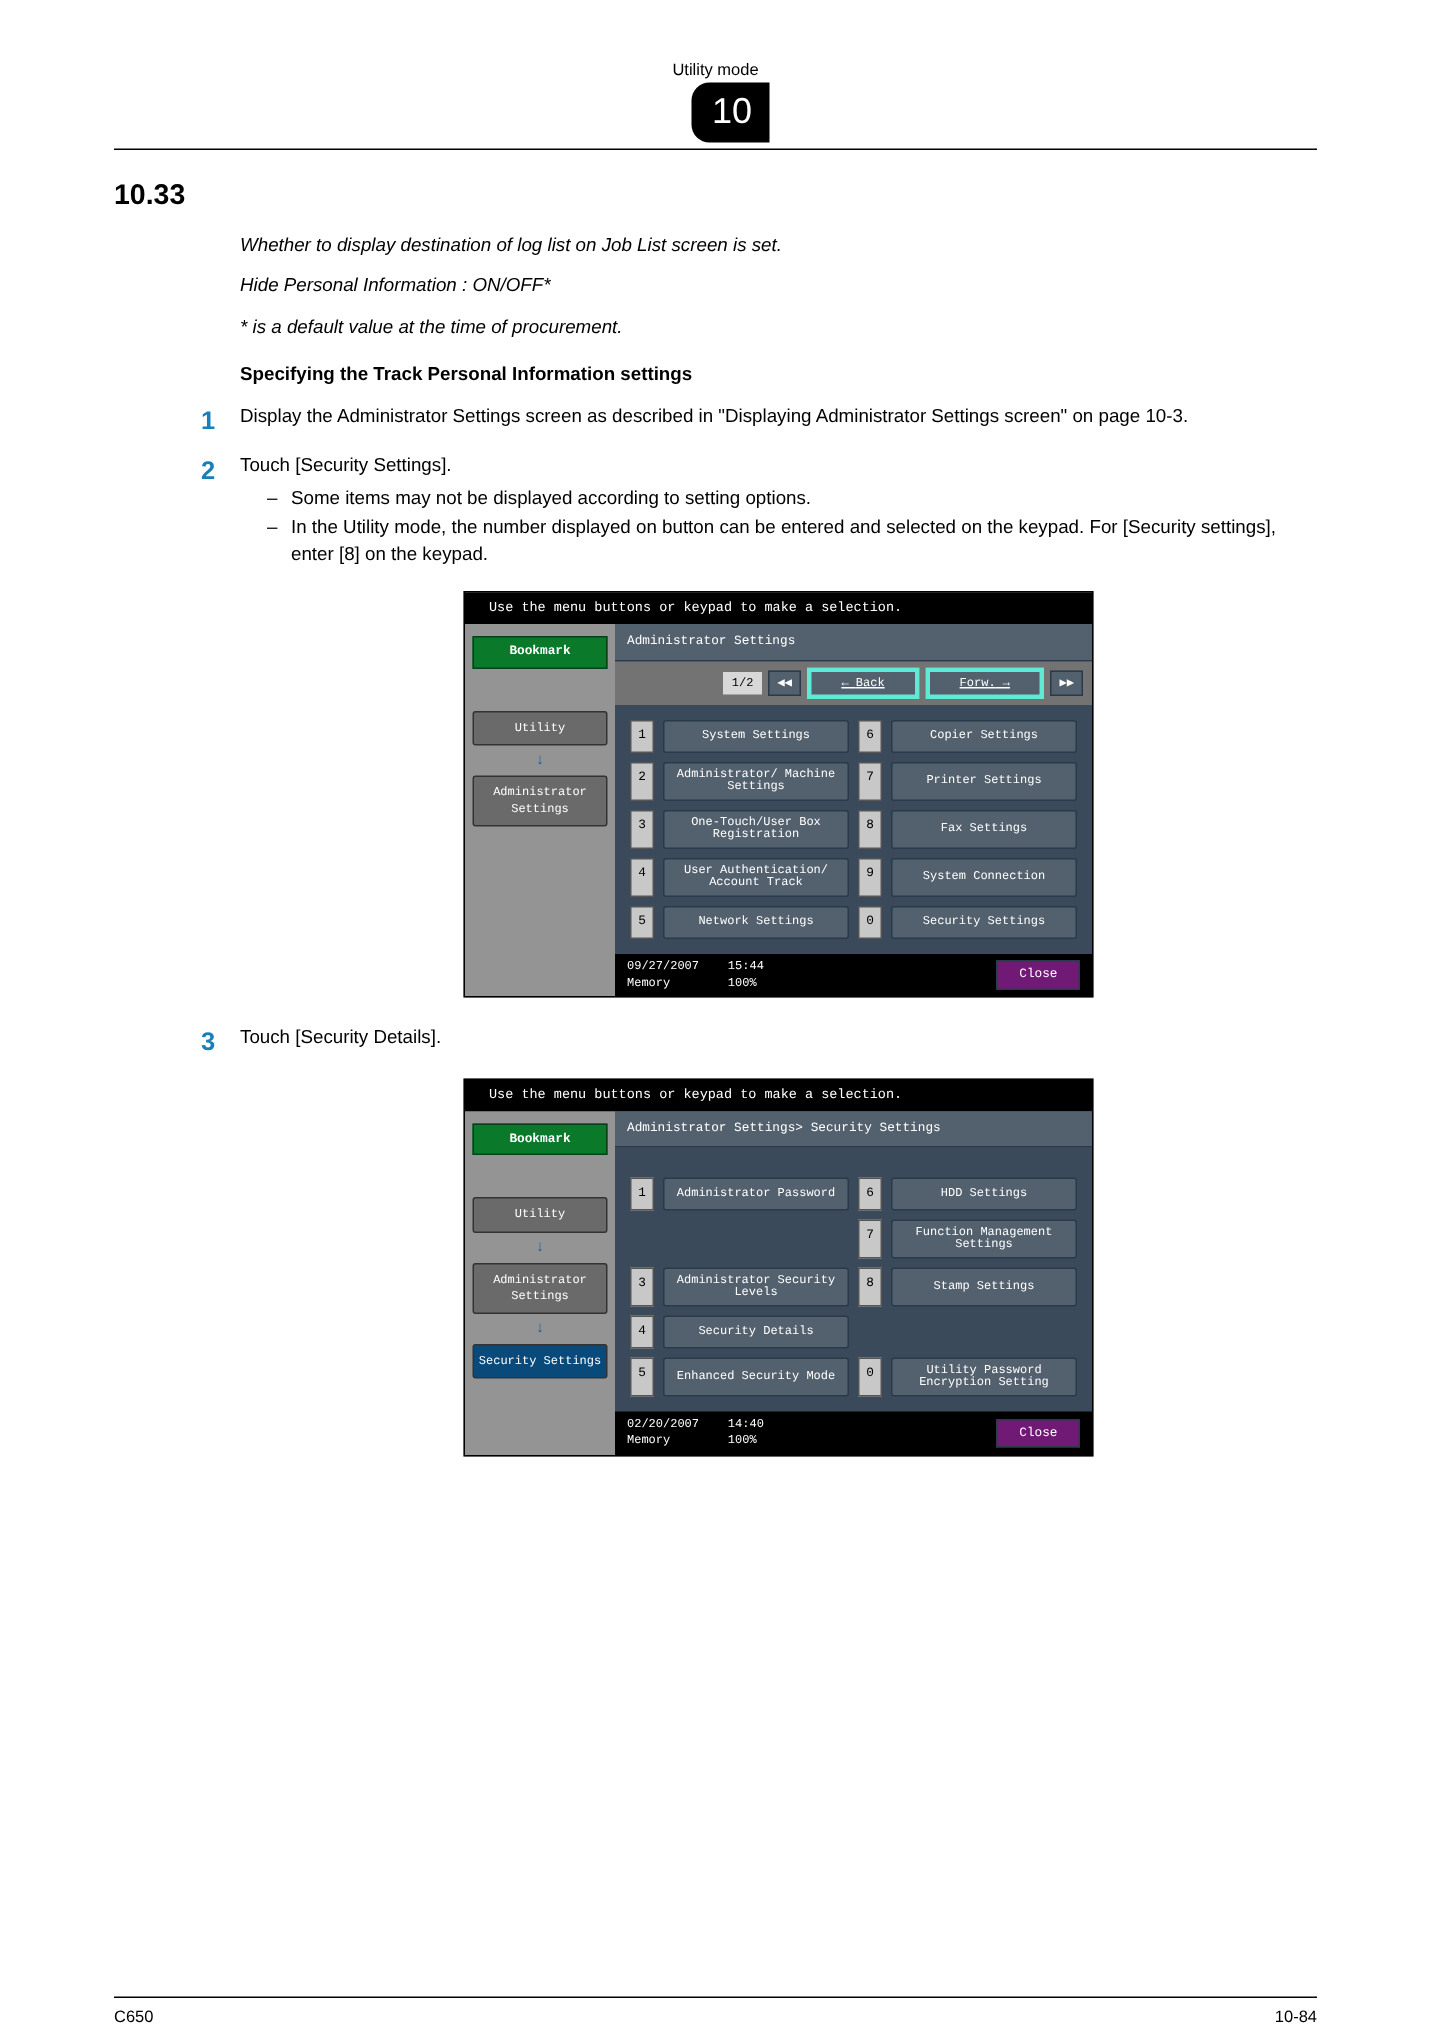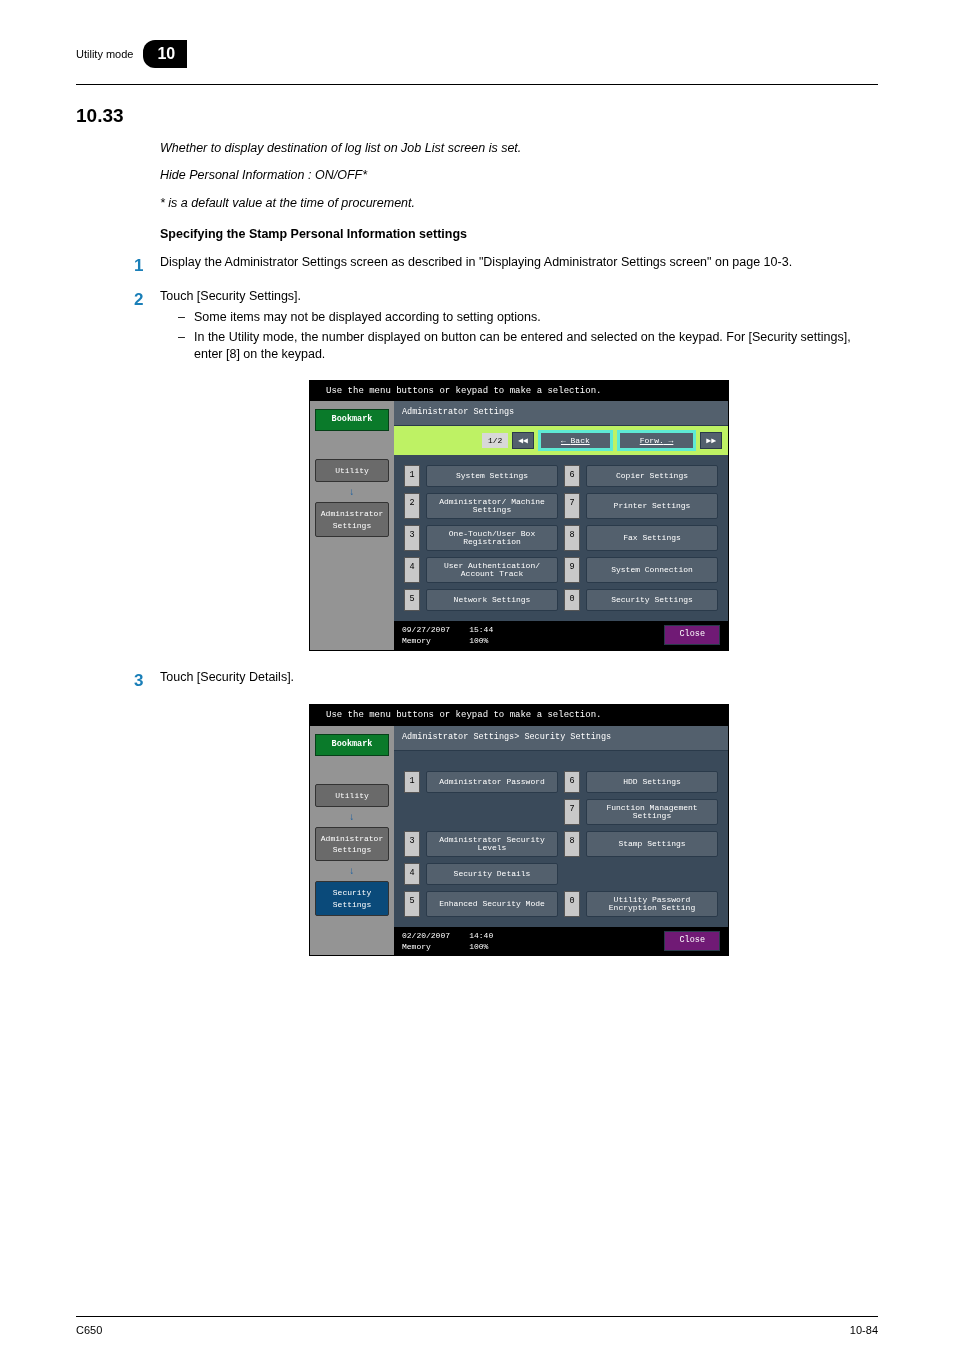--- a/index.html
+++ b/index.html
@@ -6,54 +6,54 @@
     body {
       font-family: Arial, Helvetica, sans-serif;
       background: #fff;
       width: 954px;
       margin: 0 auto;
       padding: 40px 76px 40px 76px;
       color: #000;
       font-size: 13px;
       line-height: 1.4;
     }
-    .header-row { display: flex; align-items: center; margin-bottom: 16px; }
+    .header-row { display: flex; justify-content: space-between; align-items: center; margin-bottom: 4px; flex-direction: column; }
     .header-text { font-size: 11px; }
     .chapter-bubble {
-      background: #000; color: #fff; font-weight: bold;
+      background: #000; color: #fff; font-weight: normal;
       padding: 3px 12px 3px 14px; border-radius: 12px 0 0 12px;
-      font-size: 16px; position: relative; right: -10px;
+      font-size: 24px; position: relative; right: -10px;
     }
     .hr { border-top: 1px solid #000; margin-bottom: 18px; }
     .section-row { display: flex; align-items: flex-start; margin-bottom: 10px; }
     .section-num { font-size: 19px; font-weight: bold; width: 84px; flex-shrink: 0; }
     .section-title { font-size: 19px; font-weight: bold; }
     .content { margin-left: 84px; }
     .para { margin-bottom: 10px; font-size: 12.5px; font-style: italic; }
     .subheading { font-weight: bold; margin: 14px 0 10px 0; font-size: 12.5px; }
     .step-row { display: flex; align-items: flex-start; margin-bottom: 10px; }
     .step-num { color: #1a7fb8; font-weight: bold; font-size: 17px; width: 26px; flex-shrink: 0; margin-left: -26px; }
     .step-text { font-size: 12.5px; }
     .sub-list { margin: 4px 0 4px 18px; font-size: 12.5px; }
     .sub-item { display: flex; margin-bottom: 2px; }
     .dash { width: 16px; flex-shrink: 0; }
     .screenshot-wrap { display: flex; justify-content: center; margin: 12px 0 18px 0; }
 
     
     .panel { width: 420px; background: #949494; font-family: 'Courier New', monospace; font-size: 8.5px; color: #fff; border: 1px solid #000; }
     .panel-top { background: #000; padding: 4px 16px; font-size: 9px; }
     .panel-body { display: flex; }
-    .sidebar { width: 84px; background: #949494; padding: 8px 5px; }
+    .sidebar { width: 100px; background: #949494; padding: 8px 5px; }
     .sb-bookmark { background: #0a7a2a; color: #fff; text-align: center; padding: 4px 2px; border: 1px solid #064018; margin-bottom: 28px; font-weight: bold; font-size: 8.5px; }
     .sb-btn { background: #6a6a6a; color: #fff; text-align: center; padding: 5px 2px; border: 1px solid #333; margin-bottom: 4px; font-size: 8px; border-radius: 2px; }
     .sb-arrow { color: #1a5fa0; text-align: center; font-size: 10px; margin-bottom: 2px; }
     .sb-active { background: #0a4a7a; }
     .mainpane { flex: 1; background: #3a4a5a; padding: 0; }
     .breadcrumb-bar { background: #53606d; padding: 6px 8px; border-bottom: 1px solid #2a3a4a; font-size: 8.5px; }
-    .nav-row { background: #bef264; display: flex; justify-content: flex-end; align-items: center; gap: 4px; padding: 4px 6px; }
+    .nav-row { background: #737373; display: flex; justify-content: flex-end; align-items: center; gap: 4px; padding: 4px 6px; }
     .pager { background: #d8d8d8; color: #000; padding: 2px 6px; font-size: 8px; }
     .nav-btn { background: #53606d; color: #fff; padding: 2px 20px; border: 3px solid #5eead4; font-size: 8px; text-decoration: underline; }
     .nav-icon { background: #53606d; padding: 2px 5px; border: 1px solid #2a3a4a; font-size: 8px; }
     .grid { display: grid; grid-template-columns: 16px 1fr 16px 1fr; gap: 6px 6px; padding: 10px 10px; }
     .num-box { background: #c8c8c8; color: #000; text-align: center; padding: 4px 0; border: 1px solid #555; font-size: 8.5px; }
     .opt-btn { background: #53606d; color: #fff; text-align: center; padding: 4px 2px; border: 1px solid #2a3a4a; font-size: 8px; border-radius: 2px; white-space: normal; line-height: 1; min-height: 18px; display: flex; align-items: center; justify-content: center; }
     .footer-bar { background: #000; display: flex; justify-content: space-between; align-items: center; padding: 3px 8px; font-size: 8px; }
     .close-btn { background: #701a75; color: #fff; padding: 3px 14px; border: 1px solid #2a3a4a; font-size: 8.5px; }
     .grid-empty { visibility: hidden; }
 
@@ -70,21 +70,21 @@
 
 <div class="section-row">
   <div class="section-num">10.33</div>
 </div>
 
 <div class="content">
   <p class="para">Whether to display destination of log list on Job List screen is set.</p>
   <p class="para">Hide Personal Information : ON/OFF*</p>
   <p class="para">* is a default value at the time of procurement.</p>
 
-  <div class="subheading">Specifying the Stamp Personal Information settings</div>
+  <div class="subheading">Specifying the Track Personal Information settings</div>
 
   <div class="step-row">
     <div class="step-num">1</div>
     <div class="step-text">Display the Administrator Settings screen as described in "Displaying Administrator Settings screen" on page 10-3.</div>
   </div>
 
   <div class="step-row">
     <div class="step-num">2</div>
     <div style="flex:1">
       <div class="step-text">Touch [Security Settings].</div>

